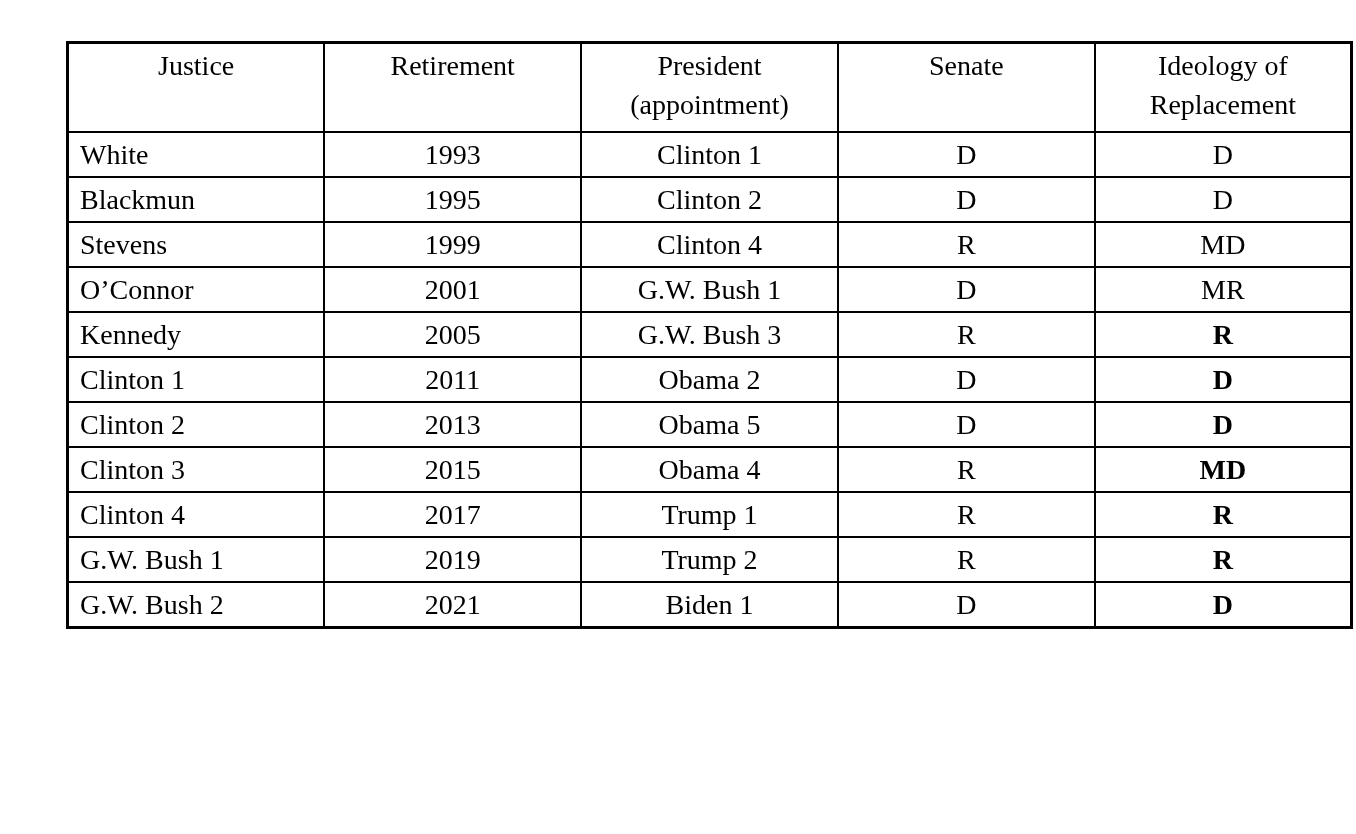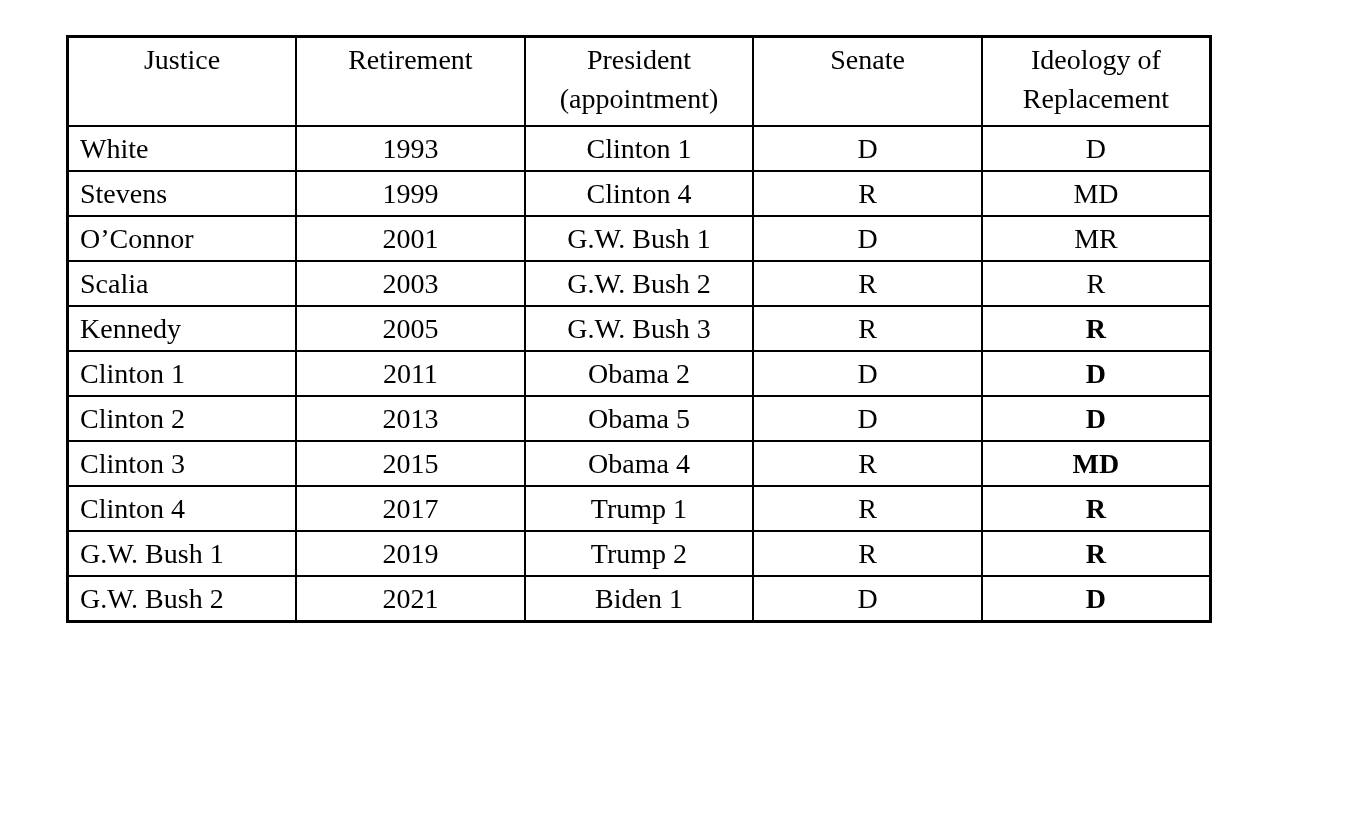--- a/index.html
+++ b/index.html
@@ -12,22 +12,22 @@
   .page {
     position: relative;
     width: 1356px;
     height: 834px;
     background: #ffffff;
     overflow: hidden;
   }
   table.justice-table {
     position: absolute;
     left: 66px;
-    top: 35px;
-    width: 1146px;
+    top: 41px;
+    width: 1287px;
     border-collapse: collapse;
     table-layout: fixed;
     border: 3px solid #000000;
   }
   table.justice-table th,
   table.justice-table td {
     border: 2px solid #000000;
     font-size: 28px;
     font-weight: normal;
     padding: 0;
@@ -87,39 +87,39 @@
     </thead>
     <tbody>
         <tr>
           <td class="justice">White</td>
           <td class="retirement">1993</td>
           <td class="president">Clinton 1</td>
           <td class="senate">D</td>
           <td class="ideology">D</td>
         </tr>
         <tr>
+          <td class="justice">Blackmun</td>
+          <td class="retirement">1995</td>
+          <td class="president">Clinton 2</td>
+          <td class="senate">D</td>
+          <td class="ideology">D</td>
+        </tr>
+        <tr>
           <td class="justice">Stevens</td>
           <td class="retirement">1999</td>
           <td class="president">Clinton 4</td>
           <td class="senate">R</td>
           <td class="ideology">MD</td>
         </tr>
         <tr>
           <td class="justice">O’Connor</td>
           <td class="retirement">2001</td>
           <td class="president">G.W. Bush 1</td>
           <td class="senate">D</td>
           <td class="ideology">MR</td>
-        </tr>
-        <tr>
-          <td class="justice">Scalia</td>
-          <td class="retirement">2003</td>
-          <td class="president">G.W. Bush 2</td>
-          <td class="senate">R</td>
-          <td class="ideology">R</td>
         </tr>
         <tr>
           <td class="justice">Kennedy</td>
           <td class="retirement">2005</td>
           <td class="president">G.W. Bush 3</td>
           <td class="senate">R</td>
           <td class="ideology bold">R</td>
         </tr>
         <tr>
           <td class="justice">Clinton 1</td>

